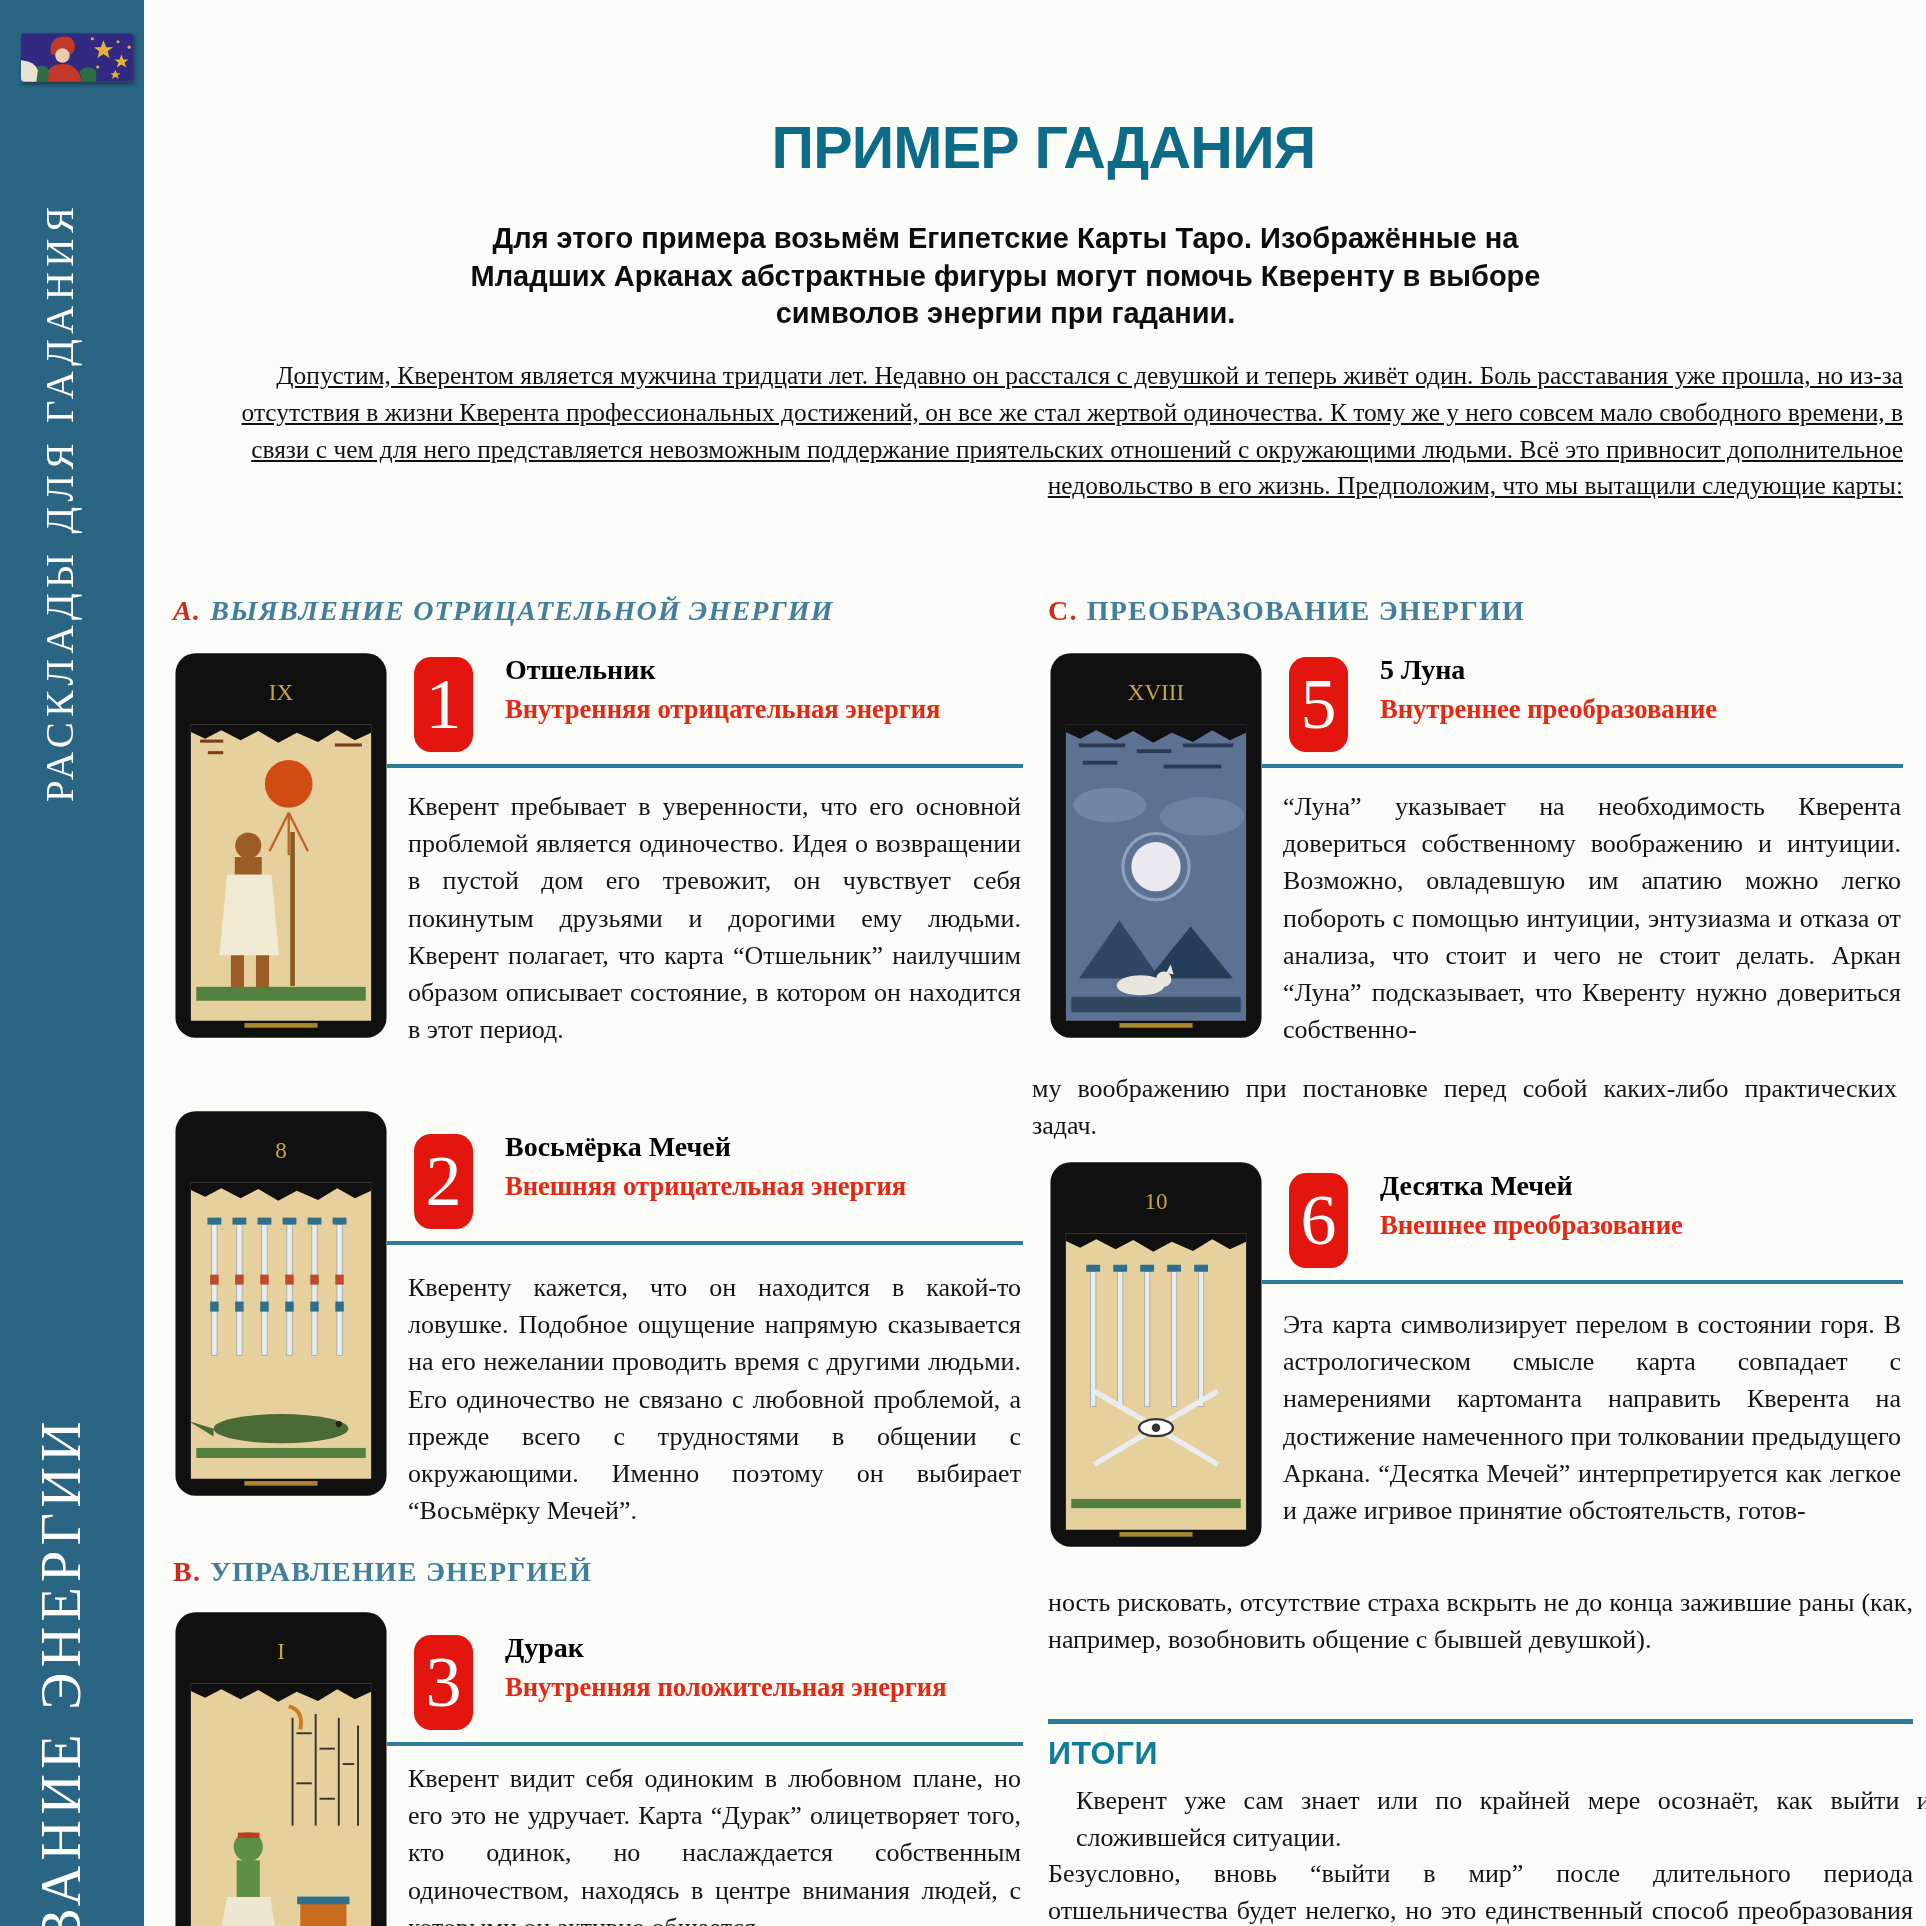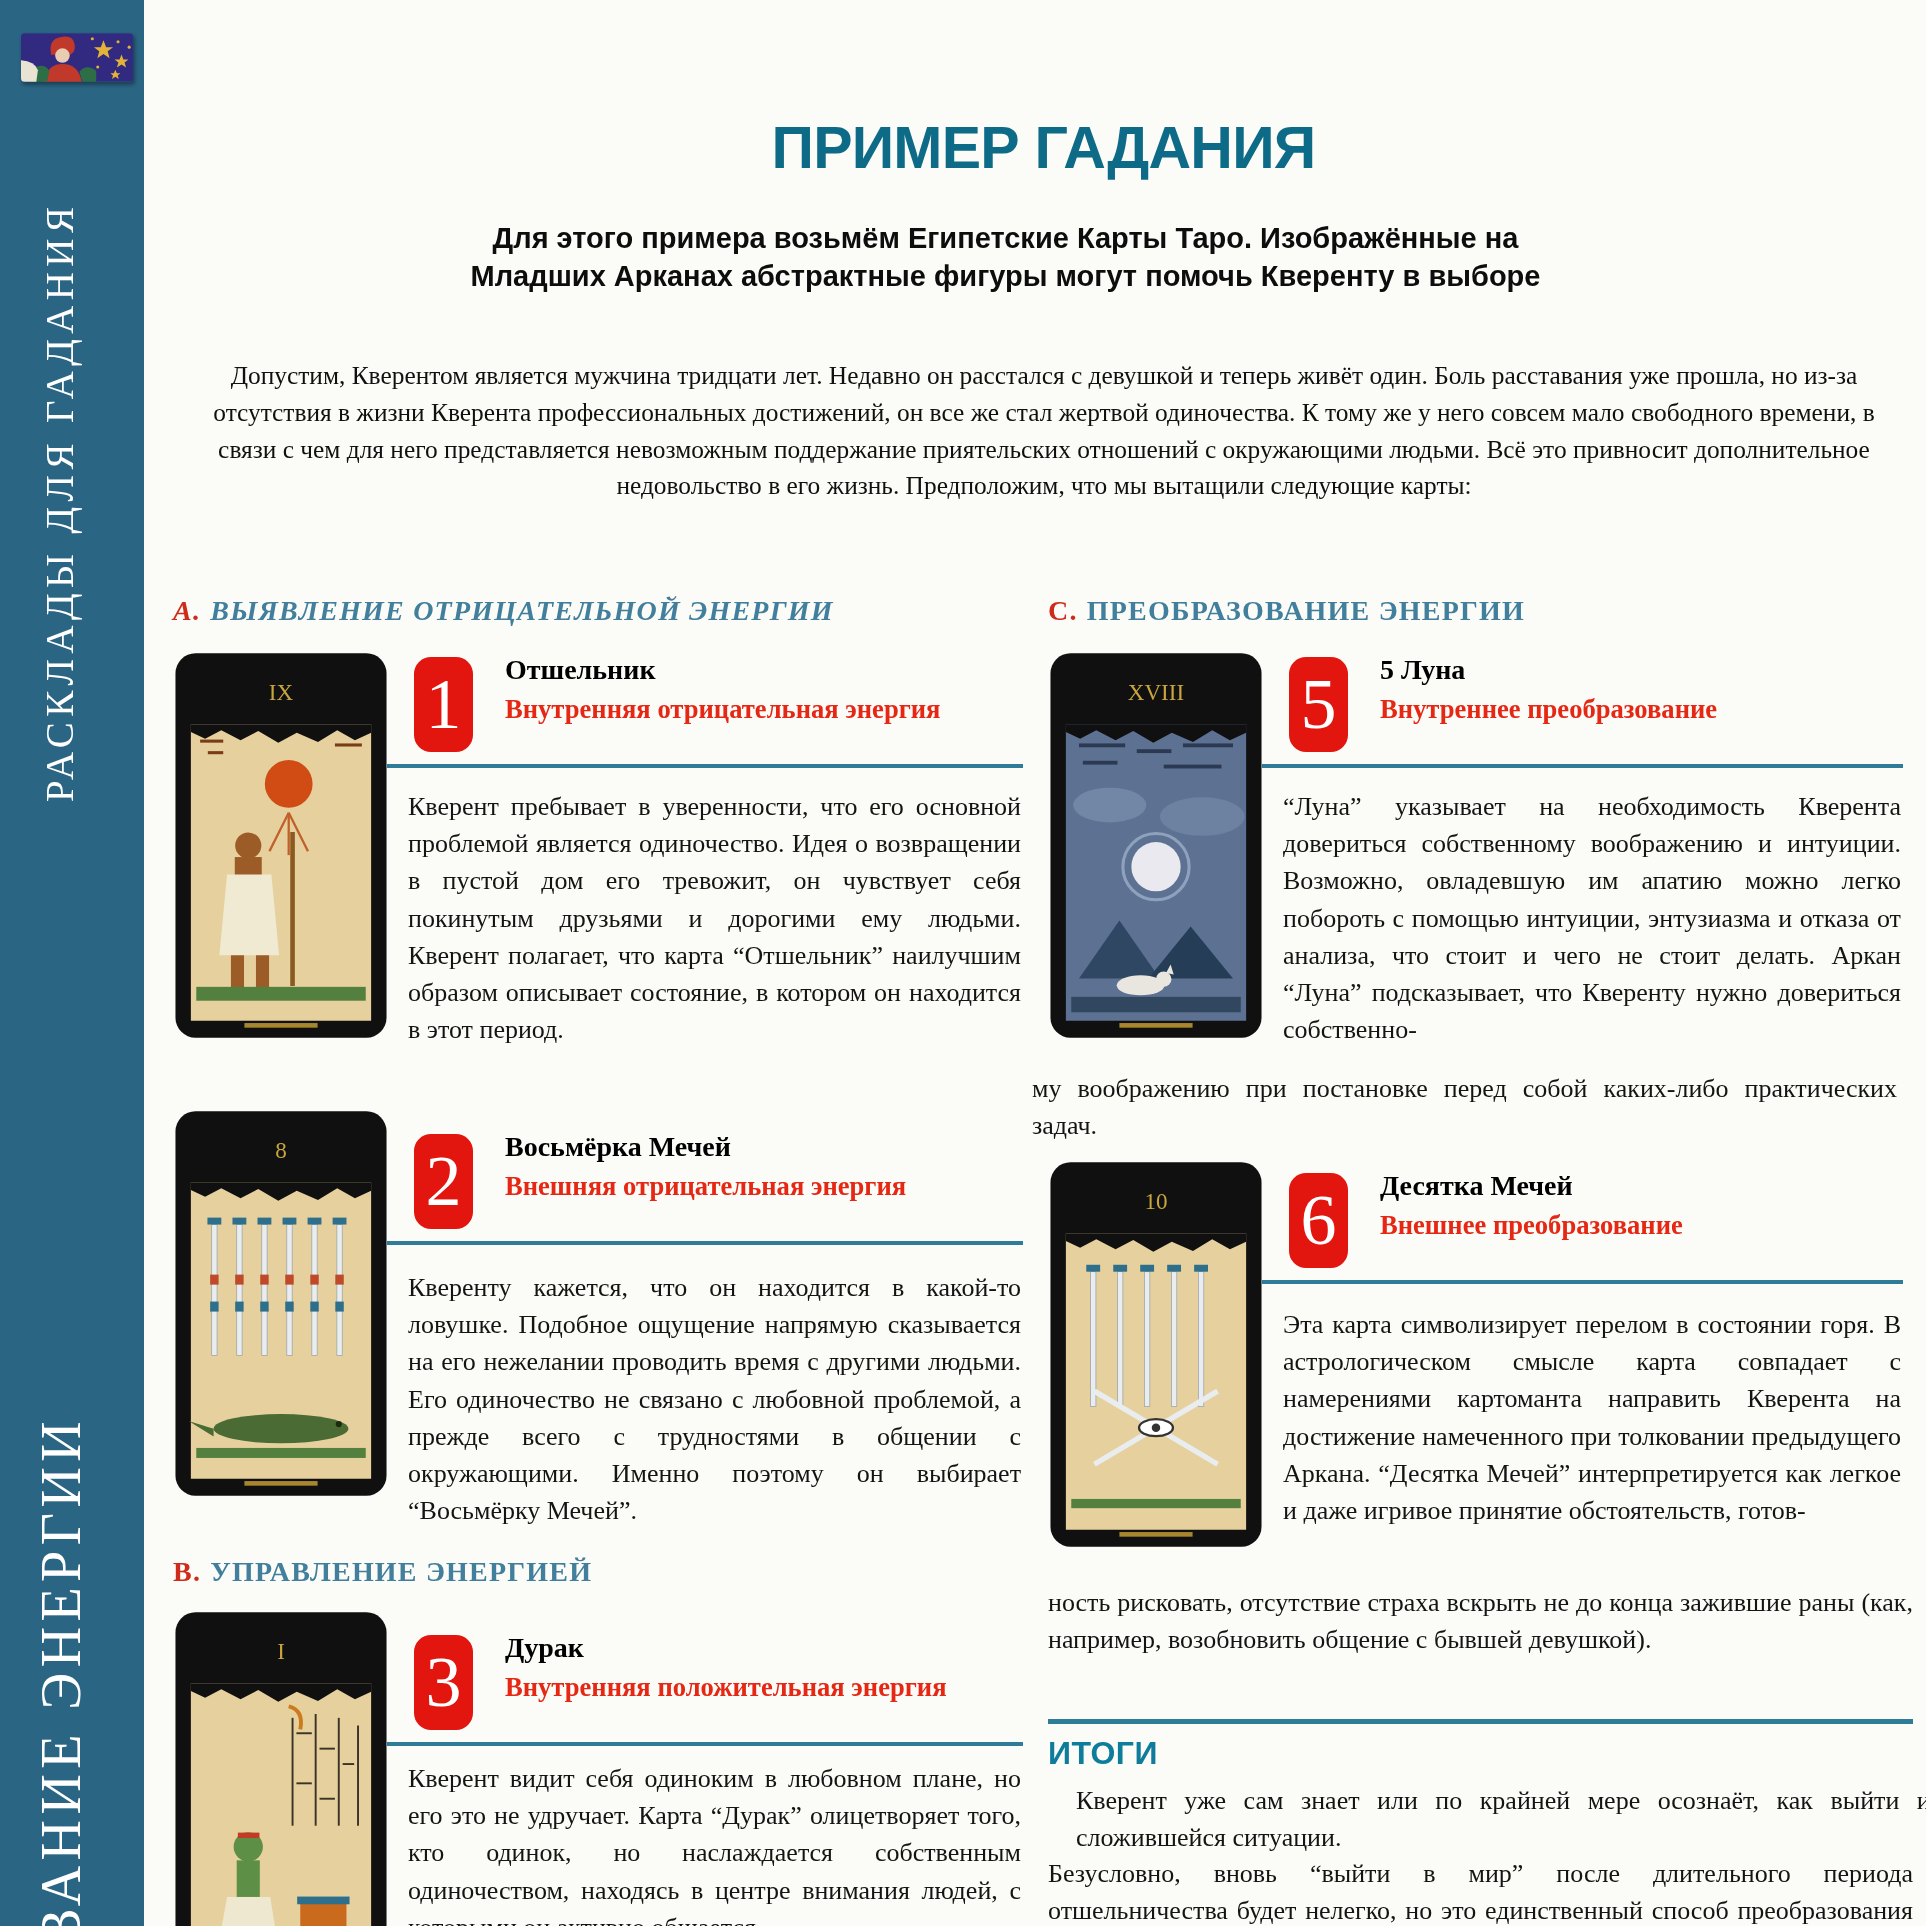--- a/index.html
+++ b/index.html
@@ -20,22 +20,22 @@
     transform-origin:top left;
   }
   #vlabel-top{left:37px;top:216px;width:586px;font-size:39px;letter-spacing:5.4px;transform:rotate(-90deg) translateX(-586px);}
   #vlabel-bottom{left:29px;top:1283px;width:1021px;font-size:56px;letter-spacing:5.4px;transform:rotate(-90deg) translateX(-1021px);}
 
   
   .title{position:absolute;left:144px;width:1799px;top:114px;text-align:center;
     font-family:"Liberation Sans", sans-serif;font-weight:bold;font-size:59px;color:#0d6b87;letter-spacing:-0.8px;}
   .intro-bold{position:absolute;left:308px;width:1395px;top:220px;text-align:center;
     font-family:Liberation Sans, sans-serif;font-weight:bold;font-size:29px;line-height:1.30;color:#0d0d0d;}
-  .intro-text{position:absolute;left:185px;width:1718px;top:357px;text-align:center;
-    font-size:25.4px;line-height:1.45;color:#101010;}
+  .intro-text{position:absolute;left:185px;width:1718px;top:357px;text-align:right;
+    font-size:25.4px;line-height:1.45;color:#101010;text-decoration:underline;}
 
   
   .section-header{position:absolute;font-family:"Liberation Serif", serif;font-weight:bold;
     font-size:28px;color:#417f9d;letter-spacing:1.2px;white-space:nowrap;}
   .section-header .letter{color:#cf2b1a;margin-right:9.2px;}
   #section-a{left:173px;top:595px;font-style:italic;}
   #section-b{left:173px;top:1556px;}
   #section-c{left:1048px;top:595px;}
 
   
@@ -105,20 +105,21 @@
   </div>
   <div class="vlabel" id="vlabel-top">РАСКЛАДЫ ДЛЯ ГАДАНИЯ</div>
   <div class="vlabel" id="vlabel-bottom">ПРЕОБРАЗОВАНИЕ ЭНЕРГИИ</div>
 
 </div>
 
 <div class="title">ПРИМЕР ГАДАНИЯ</div>
 <div class="intro-bold">
   <div>Для этого примера возьмём Египетские Карты Таро. Изображённые на</div>
   <div>Младших Арканах абстрактные фигуры могут помочь Кверенту в выборе</div>
+  <div>символов энергии при гадании.</div>
 </div>
 <div class="intro-text">Допустим, Кверентом является мужчина тридцати лет. Недавно он расстался с девушкой и теперь живёт один. Боль расставания уже прошла, но из-за отсутствия в жизни Кверента профессиональных достижений, он все же стал жертвой одиночества. К тому же у него совсем мало свободного времени, в связи с чем для него представляется невозможным поддержание приятельских отношений с окружающими людьми. Всё это привносит дополнительное недовольство в его жизнь. Предположим, что мы вытащили следующие карты:</div>
 
 <div class="section-header" id="section-a">
   <span class="letter">А.</span><span>ВЫЯВЛЕНИЕ ОТРИЦАТЕЛЬНОЙ ЭНЕРГИИ</span>
 </div>
 <div class="section-header" id="section-b">
   <span class="letter">В.</span><span>УПРАВЛЕНИЕ ЭНЕРГИЕЙ</span>
 </div>
 <div class="section-header" id="section-c">

